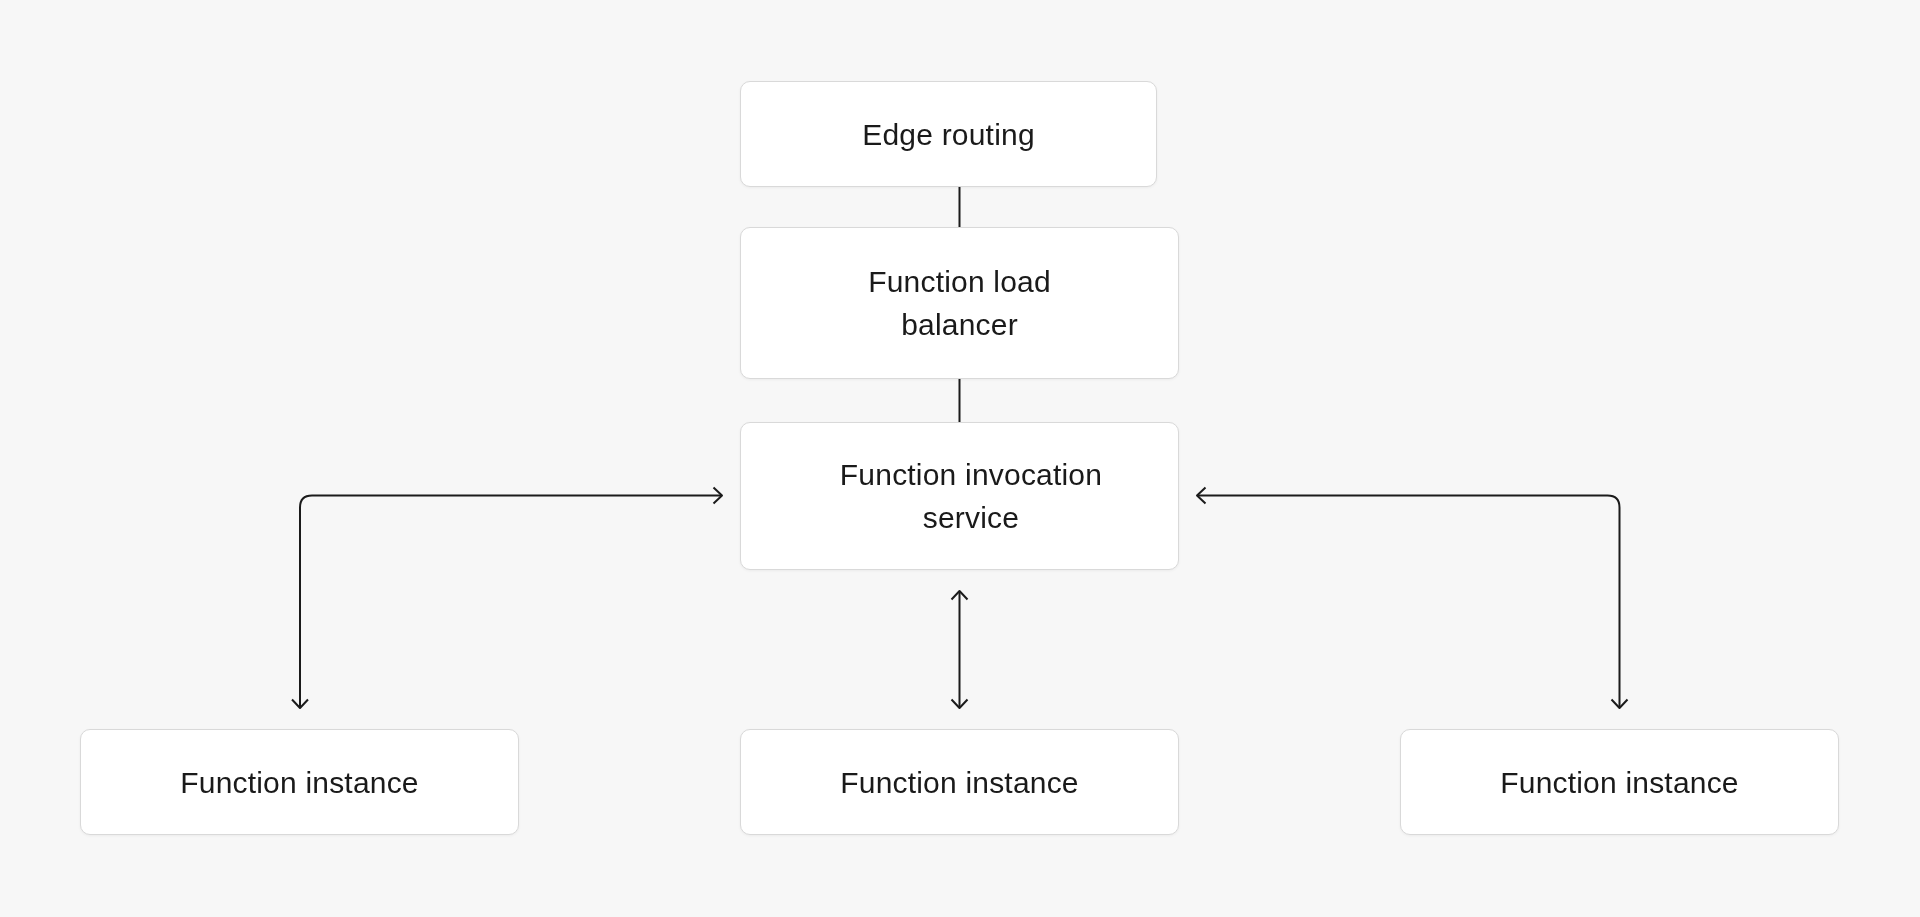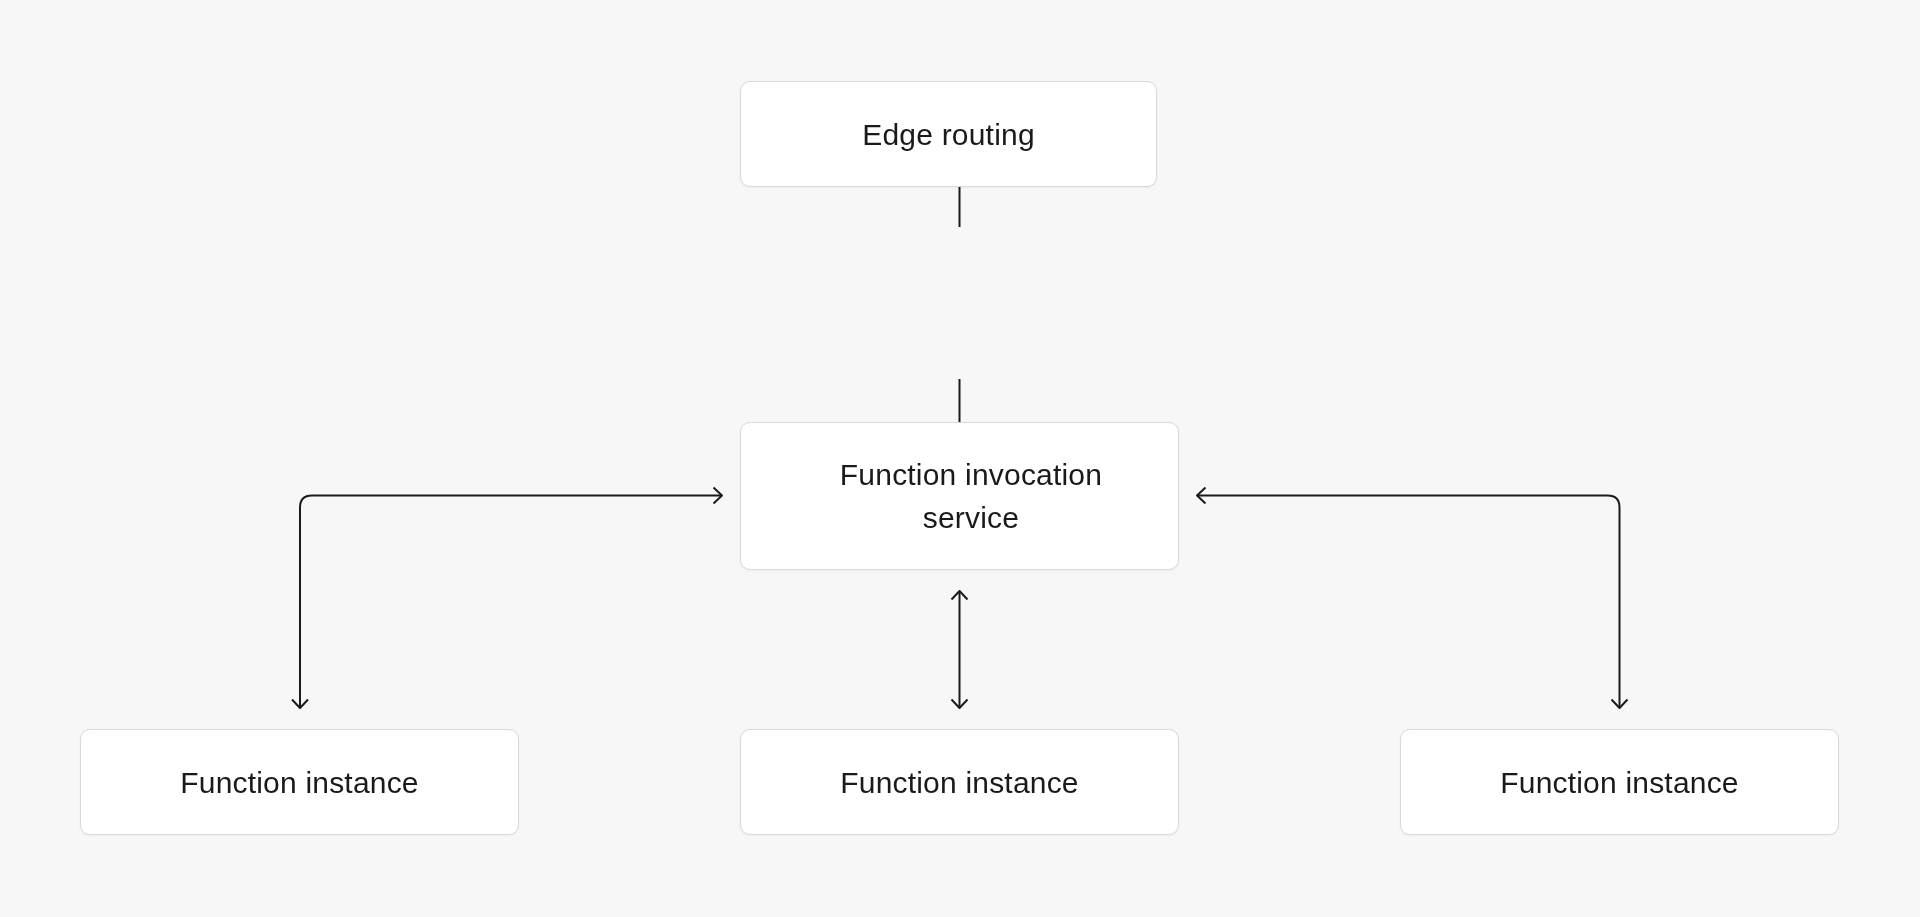--- a/index.html
+++ b/index.html
@@ -89,20 +89,24 @@
       <path d="M1619.5 708 L1619.5 507.5 Q1619.5 495.5 1607.5 495.5 L1197 495.5"></path>
       <path d="M1611.5 699.5 L1619.5 708 L1627.5 699.5"></path>
       <path d="M1205.5 487.5 L1197 495.5 L1205.5 503.5"></path>
     </g>
   </svg>
 
   <div class="node n-edge-routing">
     <div class="node-label">Edge routing</div>
   </div>
 
+  <div class="node n-load-balancer">
+    <div class="node-label">Function load
+balancer</div>
+  </div>
 
   <div class="node n-invocation-service">
     <div class="node-label">Function invocation
 service</div>
   </div>
 
   <div class="node n-instance-left">
     <div class="node-label">Function instance</div>
   </div>
 

